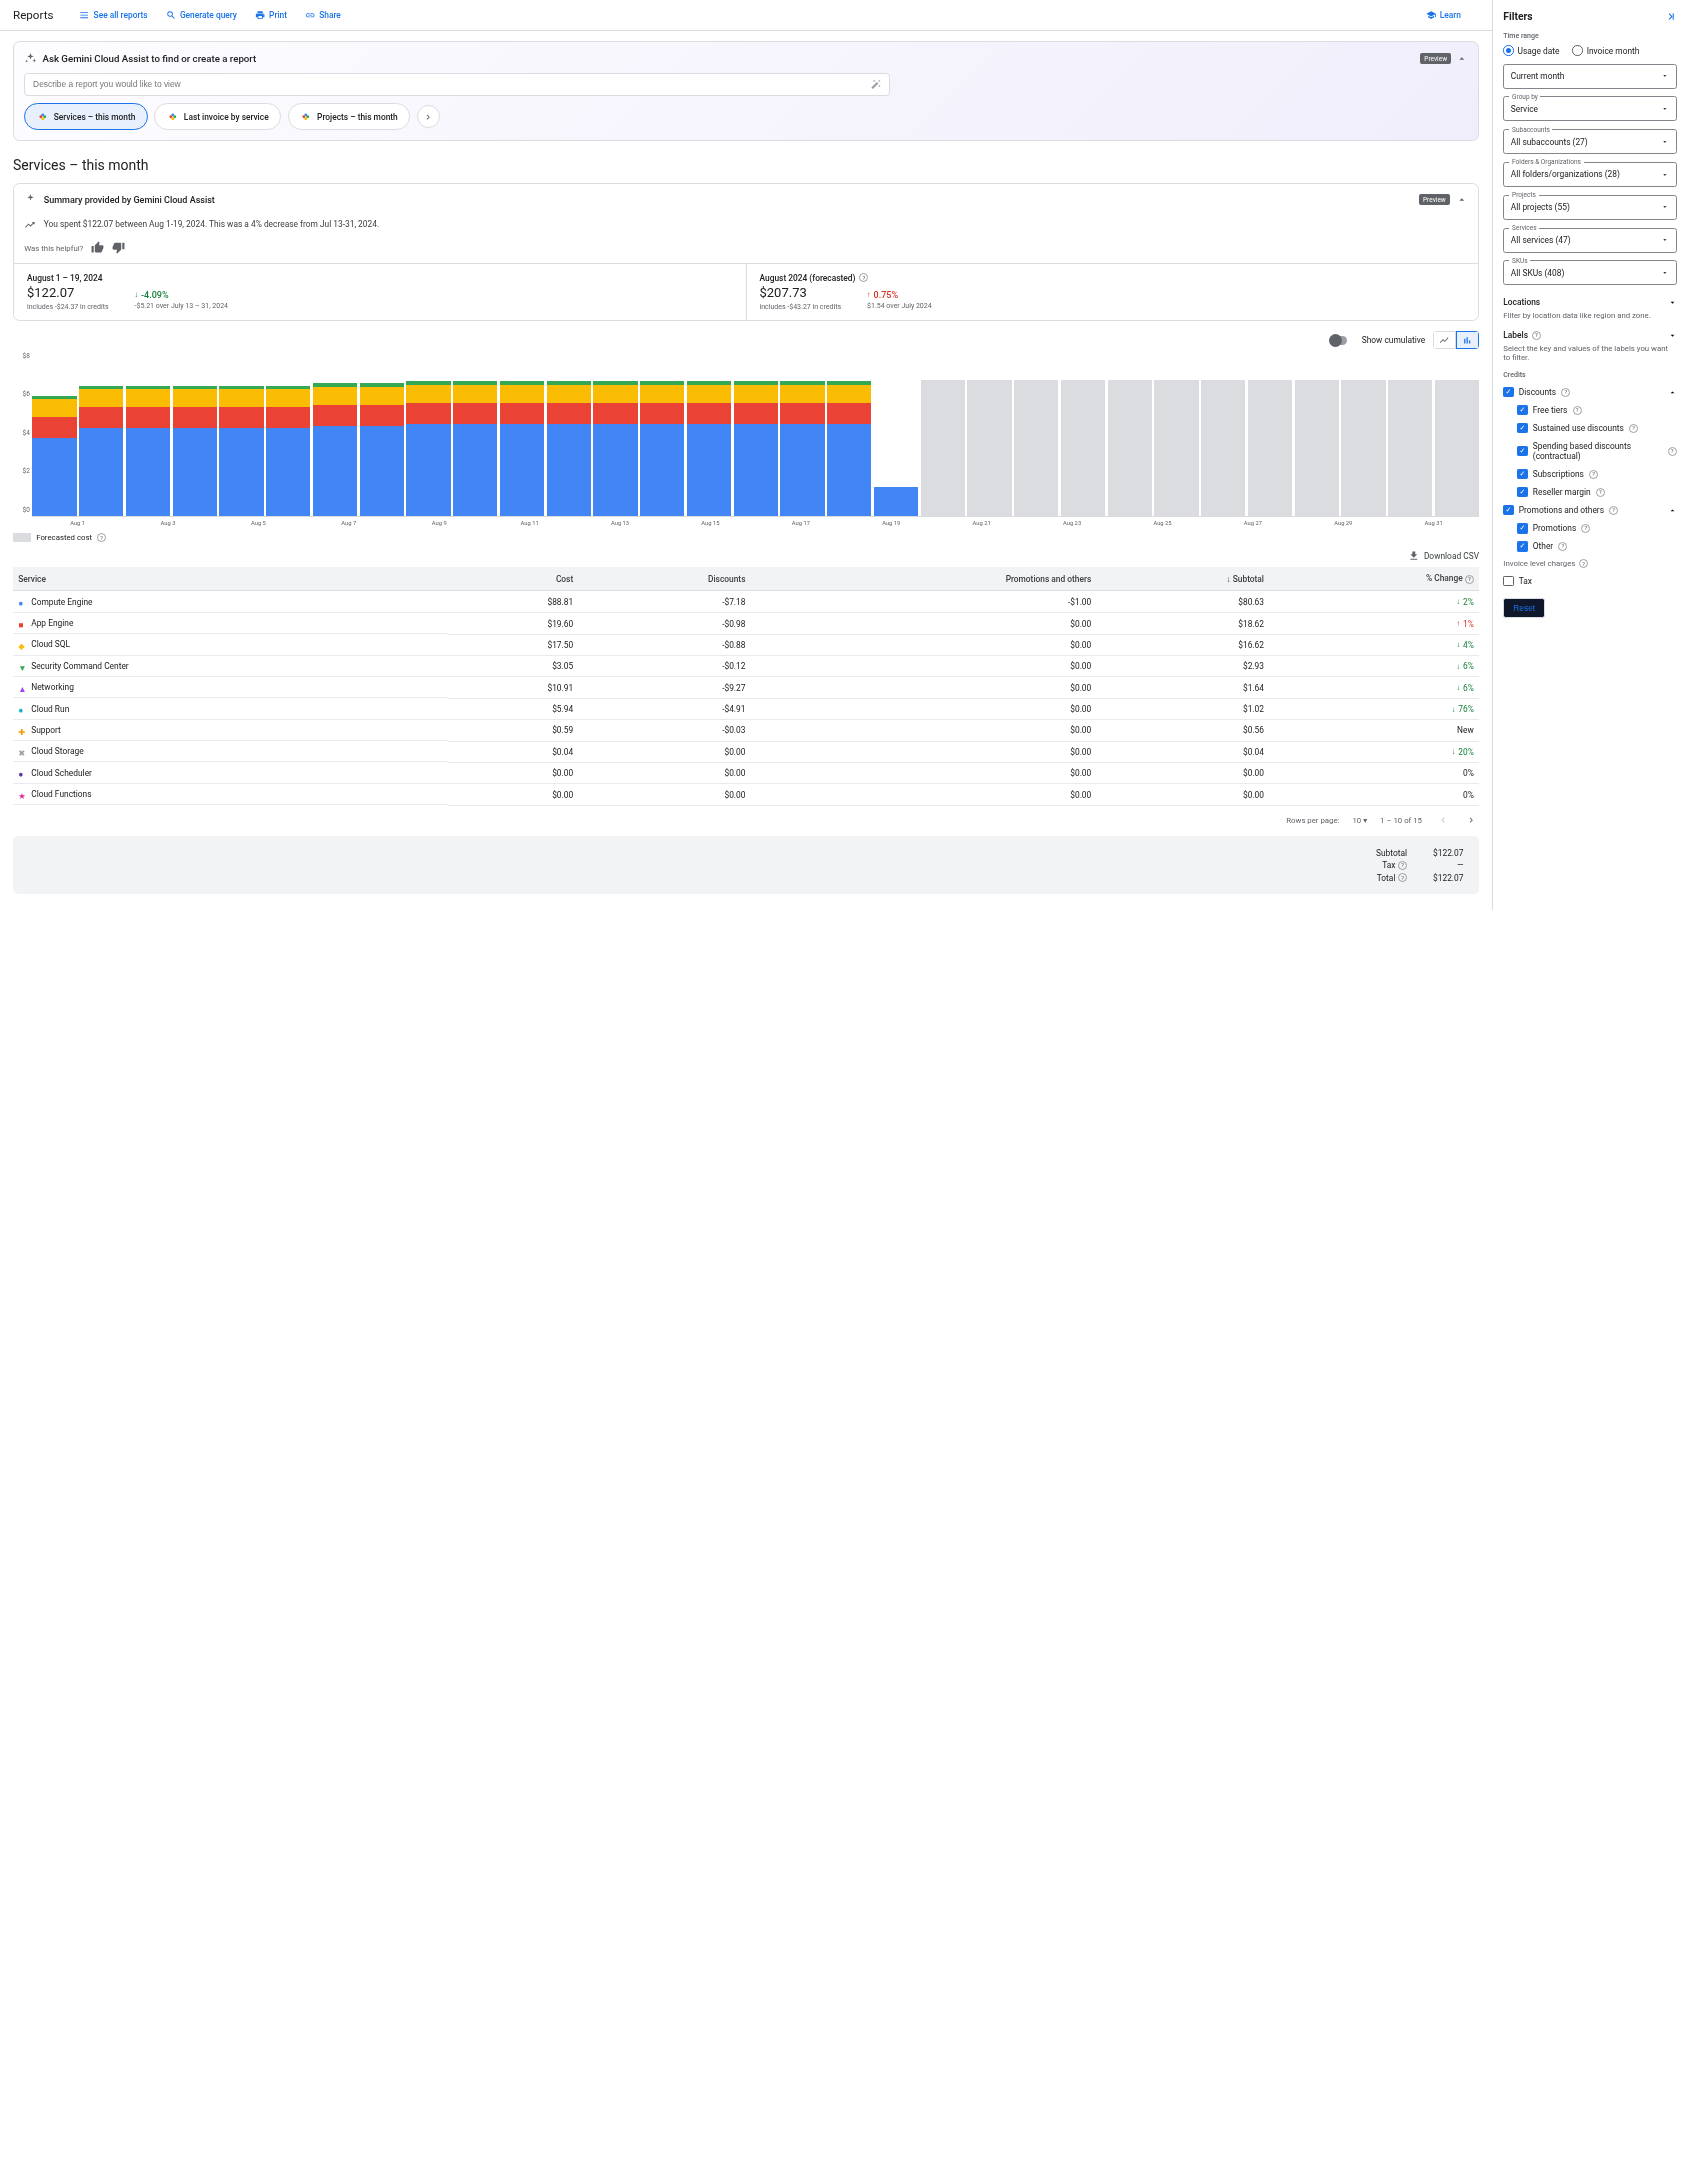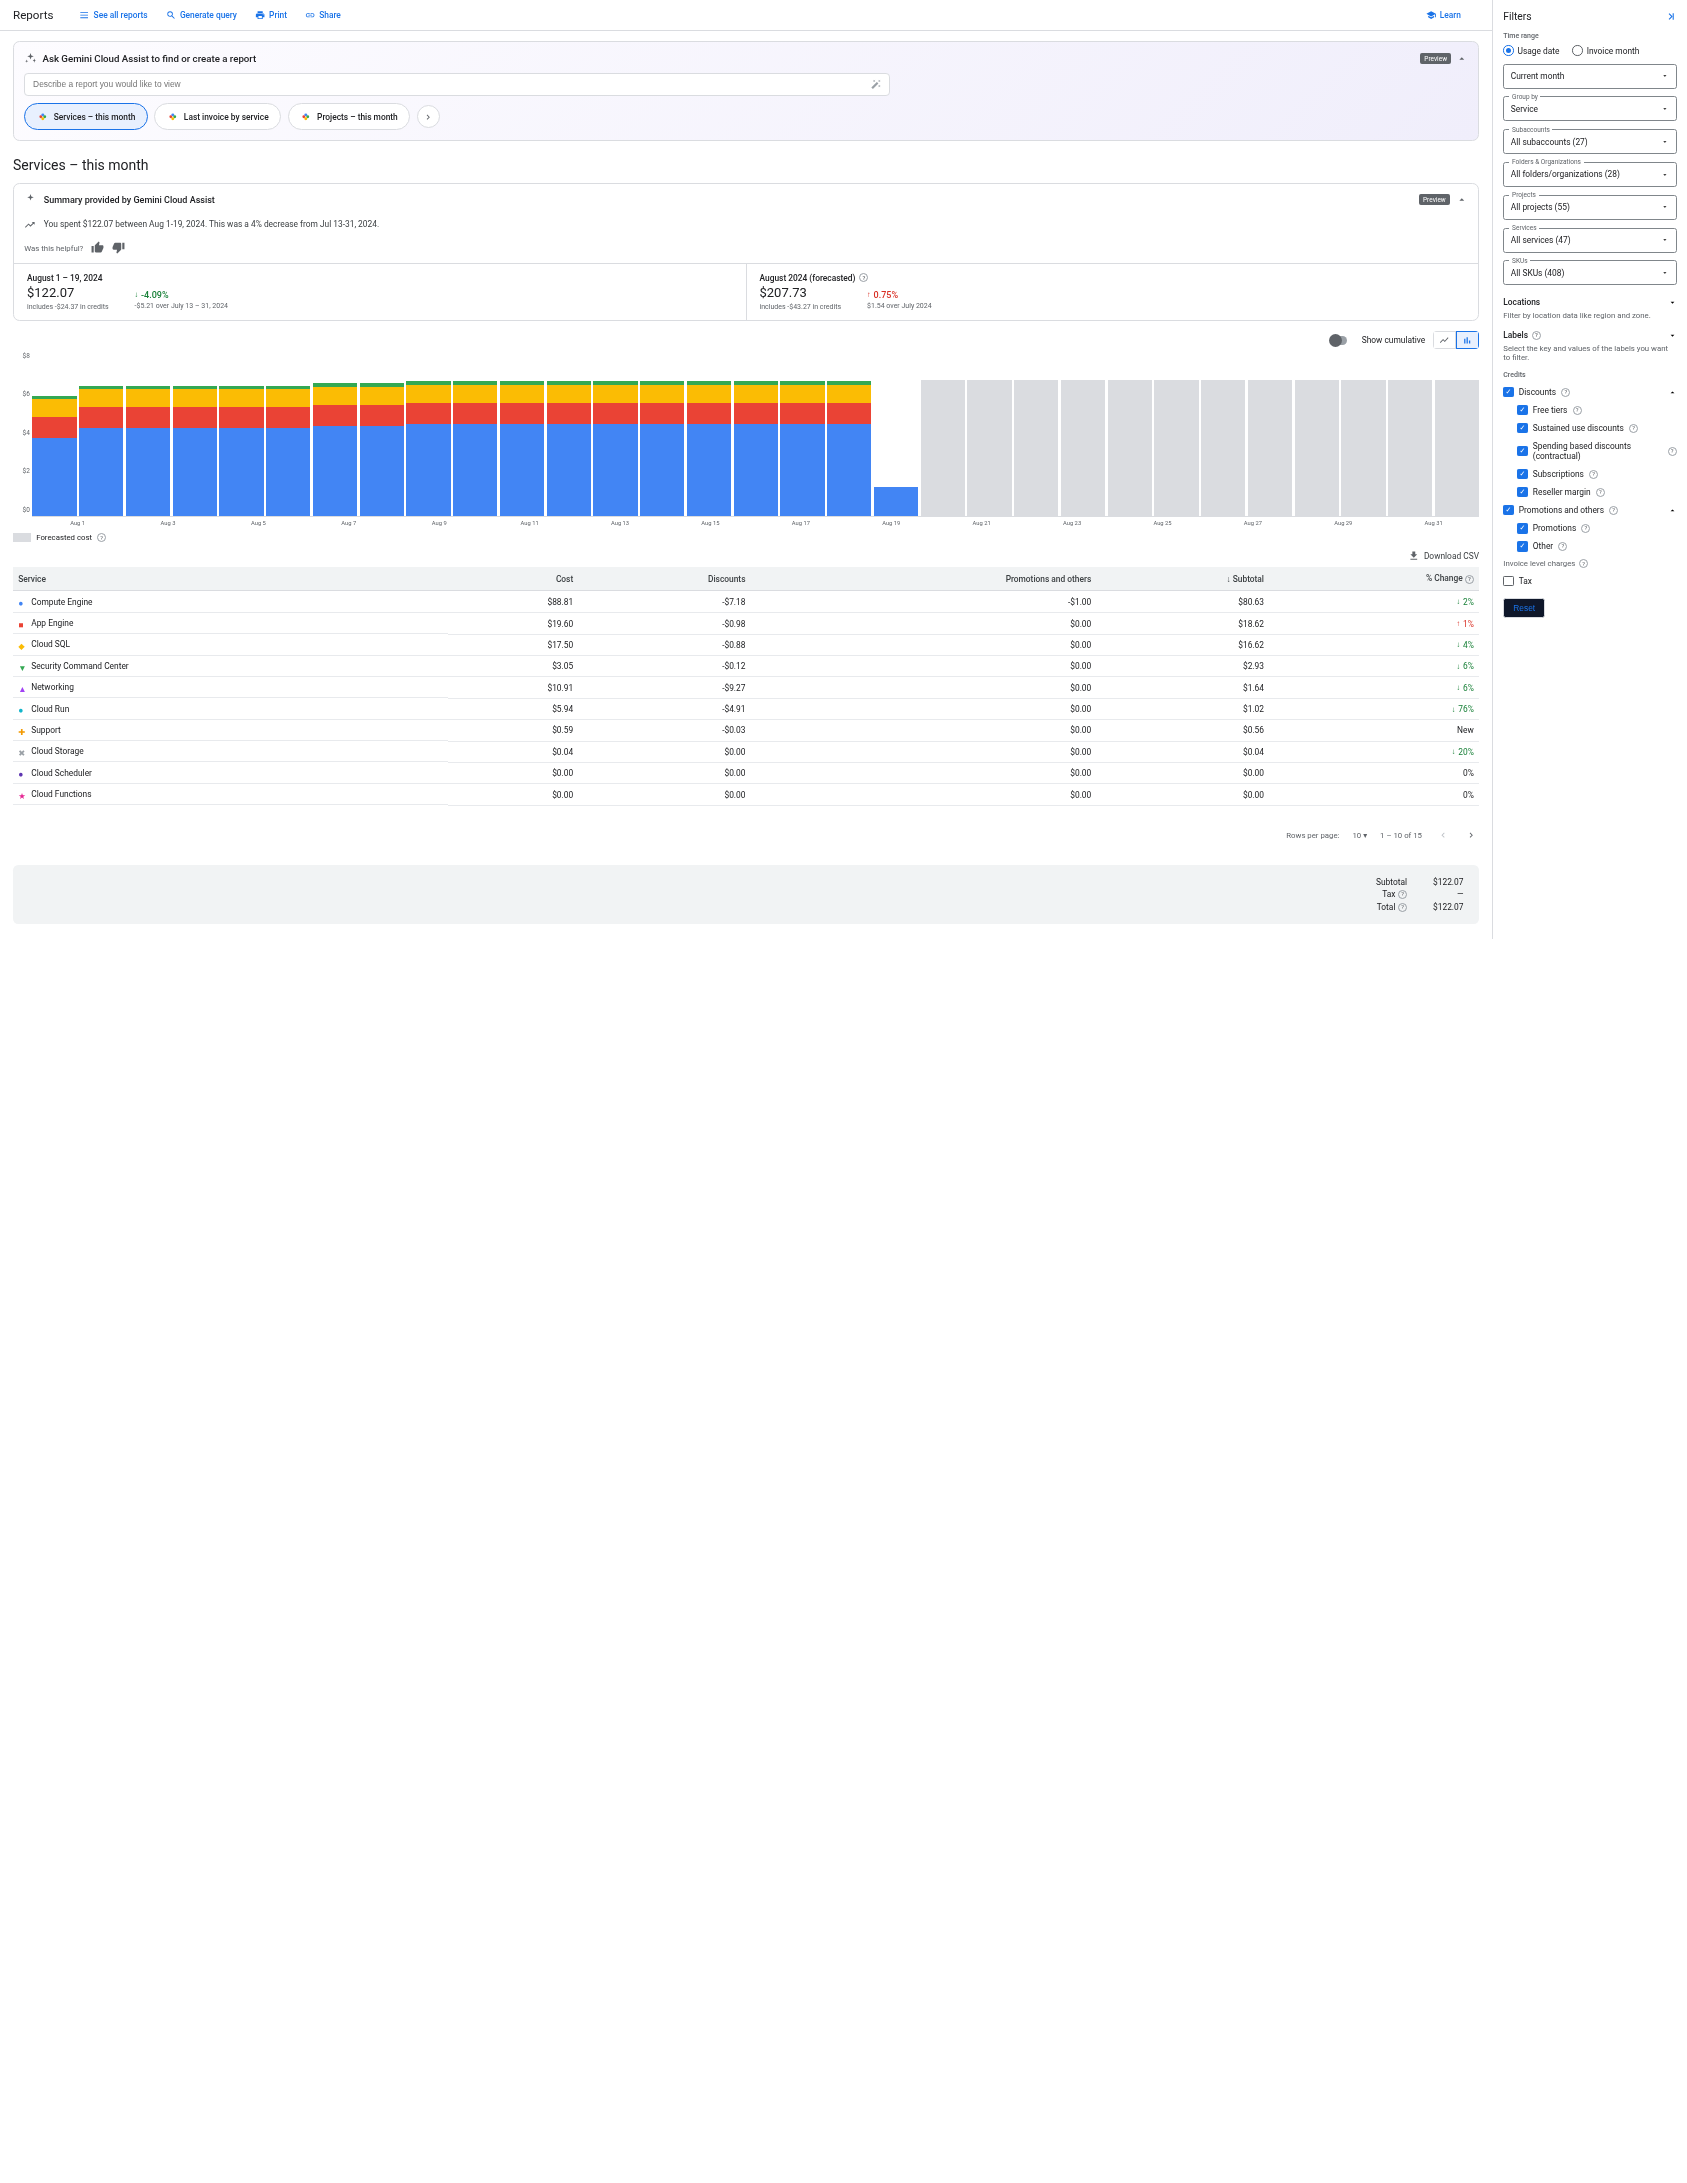--- a/index.html
+++ b/index.html
@@ -78,32 +78,32 @@
 
 .cost-table { margin: 0 13px; width: calc(100% - 26px); border-collapse: collapse; font-size: 8.4px; }
 .cost-table th { text-align: right; font-weight: 500; padding: 6.5px 5.2px; background: #f1f3f4; color: #3c4043; border-bottom: 0.6px solid #dadce0;}
 .cost-table th:first-child, .cost-table td.svc { text-align: left; }
 .cost-table td { text-align: right; padding: 5.2px; border-bottom: 0.6px solid #e8eaed; }
 .cost-table td.svc { display: flex; align-items: center; gap: 6.5px; }
 .bullet { width: 6.5px; height: 6.5px; display: inline-block; }
 .change-cell { display: flex; justify-content: flex-end; align-items: center; gap: 2.6px; }
 .arrow { font-size: 7.8px; }
 
-.pager { display: flex; justify-content: flex-end; align-items: center; gap: 13px; margin: 22px 13px; font-size: 7.8px; color: #5f6368; }
+.pager { display: flex; justify-content: flex-end; align-items: center; gap: 13px; margin: 7px 13px; font-size: 7.8px; color: #5f6368; }
 .pager-btn { width: 15.5px; height: 15.5px; display: flex; align-items: center; justify-content: center; cursor: pointer; }
 
 .totals-box { margin: 7.8px 13px 15.5px; background: #f1f3f4; border-radius: 5.2px; padding: 11.6px 15.5px; display: flex; justify-content: flex-end; }
 .totals-grid { display: grid; grid-template-columns: auto auto; gap: 2.6px 26px; font-size: 8.4px; }
 .totals-grid .tl { text-align: right; display:flex; align-items:center; justify-content:flex-end; gap:2.6px;}
 .totals-grid .tv { text-align: right; }
 .totals-grid .bold { font-weight: 400; }
 
 
 .sb-header { display: flex; align-items: center; justify-content: space-between; margin-bottom: 6.5px; }
-.sb-header h2 { font-size: 10.3px; font-weight: 400; }
+.sb-header h2 { font-size: 10.3px; font-weight: 700; }
 .sb-label { font-size: 7px; color: #5f6368; margin: 9px 0 3.9px; font-weight: 500; }
 .radio-row { display: flex; gap: 13px; margin: 5.2px 0 7.8px; }
 .radio-opt { display: flex; align-items: center; gap: 3.9px; font-size: 8.4px; }
 .radio { width: 10.3px; height: 10.3px; border: 1.3px solid #5f6368; border-radius: 50%; display: flex; align-items: center; justify-content: center; }
 .radio.on { border-color: #1a73e8; }
 .radio.on::after { content: ''; width: 5.2px; height: 5.2px; background: #1a73e8; border-radius: 50%; }
 .select-field { position: relative; border: 0.6px solid #80868b; border-radius: 2.6px; padding: 6.5px 6.5px; display: flex; align-items: center; justify-content: space-between; margin-bottom: 7.8px; cursor: pointer; }
 .select-field .fl { position: absolute; top: -4.5px; left: 5.2px; background: #fff; font-size: 6.5px; color: #5f6368; padding: 0 2.6px; }
 .select-field span.val { font-size: 8.4px; }
 .select-field svg { width: 7.8px; height: 7.8px; }

